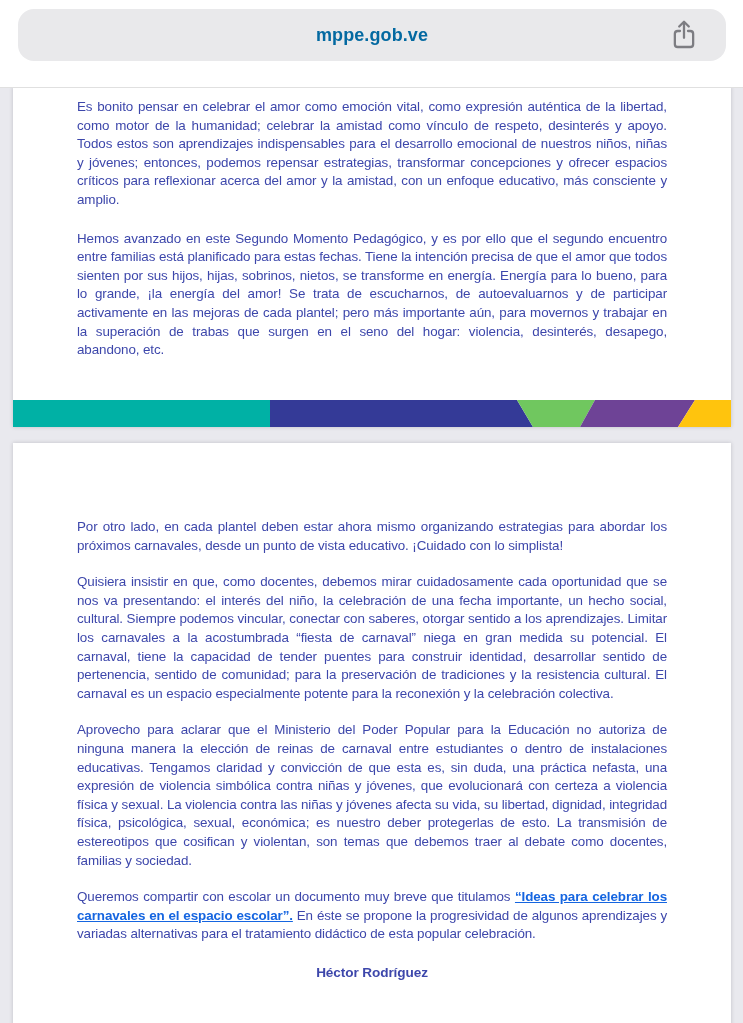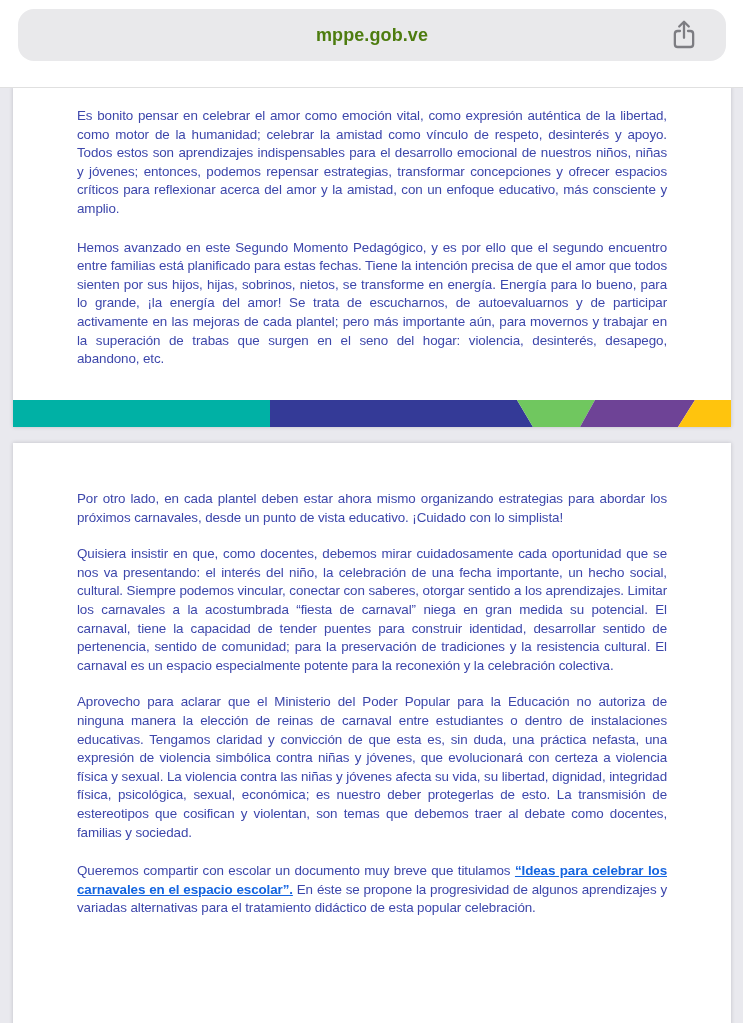--- a/index.html
+++ b/index.html
@@ -19,21 +19,21 @@
     background: #ffffff;
     border-bottom: 1px solid rgba(0,0,0,0.12);
     z-index: 5;
   }
   .url-pill {
     position: absolute; left: 18px; top: 9px; width: 708px; height: 52px;
     background: #e9e9eb; border-radius: 16px;
     display: flex; align-items: center; justify-content: center;
   }
   .url-text {
-    font-size: 18px; font-weight: 700; color: #4d7c0f; letter-spacing: 0.1px;
+    font-size: 18px; font-weight: 700; color: #0369a1; letter-spacing: 0.1px;
   }
   .share-btn {
     position: absolute; right: 26px; top: 50%; transform: translateY(-50%);
     width: 32px; height: 36px; display: flex; align-items: center; justify-content: center;
     background: transparent; border: none; padding: 0; cursor: pointer;
   }
 
   
   .page {
     position: absolute; left: 13px; width: 718px; background: #ffffff;
@@ -43,22 +43,22 @@
   .page-2 { top: 443px; height: 610px; }
 
   .doc-text {
     padding: 0 64px;
     color: #3d47ab;
     font-size: 13.4px;
     line-height: 18.6px;
     text-align: justify;
     letter-spacing: -0.1px;
   }
-  .page-1 .doc-text { padding-top: 20px; }
-  .page-2 .doc-text { padding-top: 47px; }
+  .page-1 .doc-text { padding-top: 11px; }
+  .page-2 .doc-text { padding-top: 75px; }
   .doc-text p { margin: 0 0 18px 0; }
   .doc-text p:last-child { margin-bottom: 0; margin-top: 20px; }
 
   .doc-link {
     color: #1565e0;
     font-weight: 700;
     text-decoration: underline;
     cursor: pointer;
   }
 
@@ -96,20 +96,21 @@
   </section>
 
   <section class="page page-2">
     <div class="doc-text">
       <p>Por otro lado, en cada plantel deben estar ahora mismo organizando estrategias para abordar los próximos carnavales, desde un punto de vista educativo. ¡Cuidado con lo simplista!</p>
       <p>Quisiera insistir en que, como docentes, debemos mirar cuidadosamente cada oportunidad que se nos va presentando: el interés del niño, la celebración de una fecha importante, un hecho social, cultural. Siempre podemos vincular, conectar con saberes, otorgar sentido a los aprendizajes. Limitar los carnavales a la acostumbrada “fiesta de carnaval” niega en gran medida su potencial.  El carnaval, tiene la capacidad de tender puentes para construir identidad, desarrollar sentido de pertenencia, sentido de comunidad; para la preservación de tradiciones y la resistencia cultural. El carnaval es un espacio especialmente potente para la reconexión y la celebración colectiva.</p>
       <p>Aprovecho para aclarar que el Ministerio del Poder Popular para la Educación no autoriza de ninguna manera la elección de reinas de carnaval entre estudiantes o dentro de instalaciones educativas. Tengamos claridad y convicción de que esta es, sin duda, una práctica nefasta, una expresión de violencia simbólica contra niñas y jóvenes, que evolucionará con certeza a violencia física y sexual. La violencia contra las niñas y jóvenes afecta su vida, su libertad, dignidad, integridad física, psicológica, sexual, económica; es nuestro deber protegerlas de esto. La transmisión de estereotipos que cosifican y violentan, son temas que debemos traer al debate como docentes, familias y sociedad.</p>
       <p>
         <span>Queremos compartir con escolar un documento muy breve que titulamos </span><a class="doc-link">“Ideas para celebrar los carnavales en el espacio escolar”.</a><span> En éste se propone la progresividad de algunos aprendizajes y variadas alternativas para el tratamiento didáctico de esta popular celebración.</span>
       </p>
+      <p class="signature">Héctor Rodríguez</p>
     </div>
   </section>
 
   <header class="chrome">
     <div class="url-pill">
       <span class="url-text">mppe.gob.ve</span>
       <button class="share-btn">
         <svg width="28" height="32" viewBox="0 0 24 28">
           <g fill="none" stroke="#7d7d82" stroke-width="2" stroke-linecap="round" stroke-linejoin="round">
             <path d="M8.5 10.5 H6.5 a2.5 2.5 0 0 0 -2.5 2.5 v9 a2.5 2.5 0 0 0 2.5 2.5 h11 a2.5 2.5 0 0 0 2.5 -2.5 v-9 a2.5 2.5 0 0 0 -2.5 -2.5 h-2"></path>

